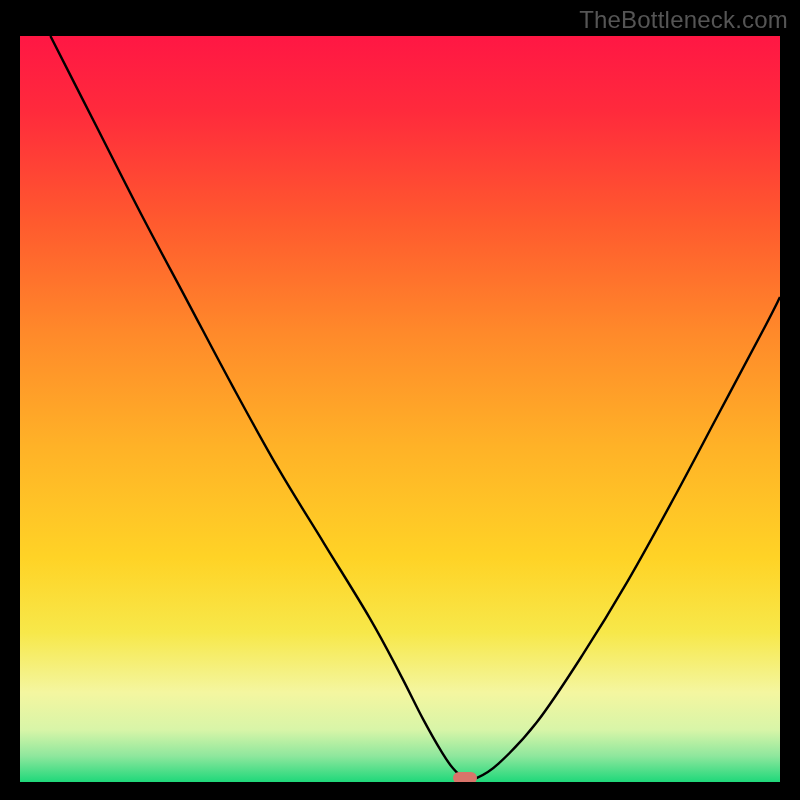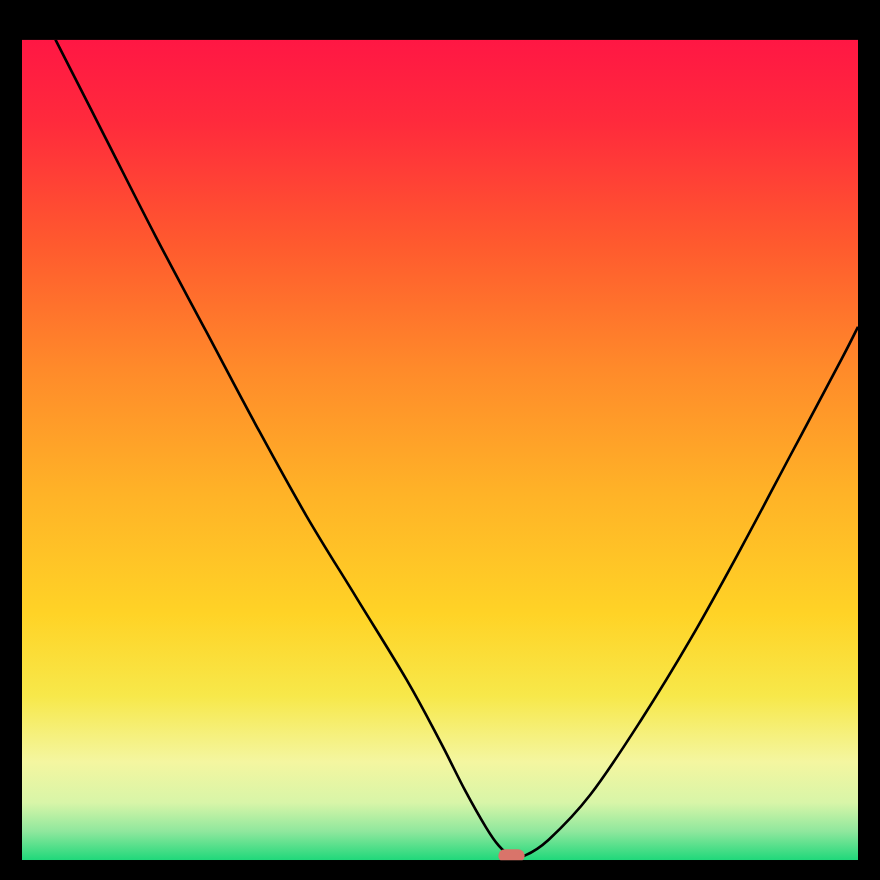--- a/index.html
+++ b/index.html
@@ -46,20 +46,21 @@
     width: 24px;
     height: 12px;
     border-radius: 6px;
     background: #d9746a;
   }
 </style>
 </head>
 <body>
 
 <div class="frame">
+  <div class="watermark">TheBottleneck.com</div>
 
   <div class="plot-area">
     <svg class="gradient" viewBox="0 0 760 746" preserveAspectRatio="none">
       <defs>
         <linearGradient id="bg-grad" x1="0" y1="0" x2="0" y2="1">
             <stop offset="0%" stop-color="#ff1744"></stop>
             <stop offset="10%" stop-color="#ff2a3c"></stop>
             <stop offset="25%" stop-color="#ff5a2e"></stop>
             <stop offset="40%" stop-color="#ff8a2a"></stop>
             <stop offset="55.00000000000001%" stop-color="#ffb227"></stop>

